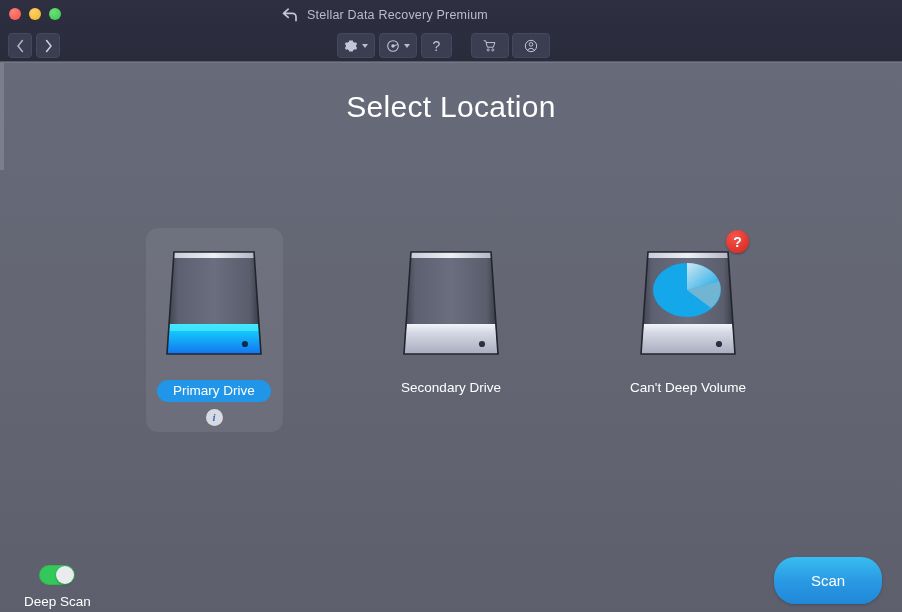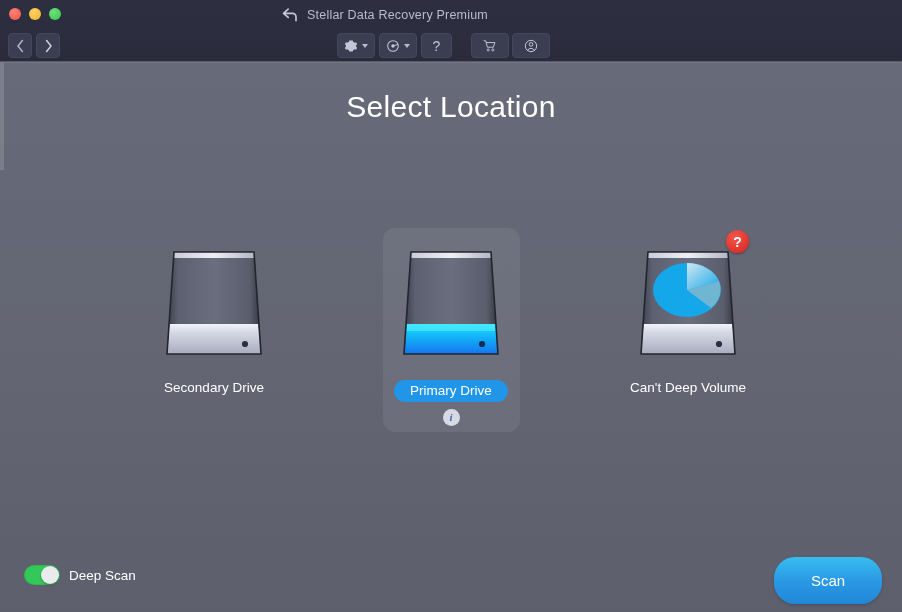--- a/index.html
+++ b/index.html
@@ -241,20 +241,21 @@
     position: absolute;
     left: 0; bottom: 0;
     width: 902px; height: 58px;
   }
   .deep-scan {
     position: absolute;
     left: 24px; top: 11px;
     display: flex;
     align-items: center;
     gap: 9px;
+    flex-direction: column;
   }
   .switch {
     width: 36px; height: 20px;
     border-radius: 10px;
     background: #34c759;
     position: relative;
     box-shadow: inset 0 0 0 1px rgba(0,0,0,.08);
     cursor: default;
   }
   .knob {
@@ -357,52 +358,20 @@
     </div>
   </div>
   <div class="toolbar-edge"></div>
 
   <div class="body">
     <div class="left-edge"></div>
 
     <div class="page-title">Select Location</div>
 
     <div class="drives">
-
-      <div class="drive-cell">
-        <div class="drive-art">
-          <svg class="drive-svg" viewBox="0 0 106 126">
-            <defs>
-              <linearGradient id="bodyS" x1="0" y1="0" x2="1" y2="0">
-                <stop offset="0" stop-color="#3b3d4a"></stop>
-                <stop offset="0.12" stop-color="#5d6070"></stop>
-                <stop offset="0.5" stop-color="#6b6e7e"></stop>
-                <stop offset="0.88" stop-color="#5a5d6c"></stop>
-                <stop offset="1" stop-color="#34363f"></stop>
-              </linearGradient>
-              <linearGradient id="baseS" x1="0" y1="0" x2="0" y2="1">
-                <stop offset="0" stop-color="#f2f4f8"></stop>
-                <stop offset="0.3" stop-color="#d4d7e3"></stop>
-                <stop offset="1" stop-color="#a8acbe"></stop>
-              </linearGradient>
-              <linearGradient id="topS" x1="0" y1="0" x2="1" y2="0">
-                <stop offset="0" stop-color="#c9ccd8"></stop>
-                <stop offset="0.5" stop-color="#eef0f6"></stop>
-                <stop offset="1" stop-color="#b3b6c4"></stop>
-              </linearGradient>
-            </defs>
-            <path d="M13 16 L93 16 L100 118 L6 118 Z" fill="url(#bodyS)"></path>
-            <path d="M13 16 L93 16 L93.4 22 L12.6 22 Z" fill="url(#topS)"></path>
-            <path d="M8.6 88 L97.4 88 L100 118 L6 118 Z" fill="url(#baseS)"></path>
-            <circle cx="84" cy="108" r="3.1" fill="#2c3140"></circle>
-            <path d="M13 16 L93 16 L100 118 L6 118 Z" fill="none" stroke="#23252e" stroke-width="1.6"></path>
-          </svg>
-        </div>
-        <div class="drive-label">Secondary Drive</div>
-      </div>
 
       <div class="drive-cell selected">
         <div class="drive-art">
           <svg class="drive-svg" viewBox="0 0 106 126">
             <defs>
               <linearGradient id="bodyP" x1="0" y1="0" x2="1" y2="0">
                 <stop offset="0" stop-color="#3b3d4a"></stop>
                 <stop offset="0.12" stop-color="#5d6070"></stop>
                 <stop offset="0.5" stop-color="#6b6e7e"></stop>
                 <stop offset="0.88" stop-color="#5a5d6c"></stop>
@@ -428,20 +397,52 @@
           </svg>
         </div>
         <div class="drive-label pill">Primary Drive</div>
         <div class="info-icon">i</div>
       </div>
 
       <div class="drive-cell">
         <div class="drive-art">
           <svg class="drive-svg" viewBox="0 0 106 126">
             <defs>
+              <linearGradient id="bodyS" x1="0" y1="0" x2="1" y2="0">
+                <stop offset="0" stop-color="#3b3d4a"></stop>
+                <stop offset="0.12" stop-color="#5d6070"></stop>
+                <stop offset="0.5" stop-color="#6b6e7e"></stop>
+                <stop offset="0.88" stop-color="#5a5d6c"></stop>
+                <stop offset="1" stop-color="#34363f"></stop>
+              </linearGradient>
+              <linearGradient id="baseS" x1="0" y1="0" x2="0" y2="1">
+                <stop offset="0" stop-color="#f2f4f8"></stop>
+                <stop offset="0.3" stop-color="#d4d7e3"></stop>
+                <stop offset="1" stop-color="#a8acbe"></stop>
+              </linearGradient>
+              <linearGradient id="topS" x1="0" y1="0" x2="1" y2="0">
+                <stop offset="0" stop-color="#c9ccd8"></stop>
+                <stop offset="0.5" stop-color="#eef0f6"></stop>
+                <stop offset="1" stop-color="#b3b6c4"></stop>
+              </linearGradient>
+            </defs>
+            <path d="M13 16 L93 16 L100 118 L6 118 Z" fill="url(#bodyS)"></path>
+            <path d="M13 16 L93 16 L93.4 22 L12.6 22 Z" fill="url(#topS)"></path>
+            <path d="M8.6 88 L97.4 88 L100 118 L6 118 Z" fill="url(#baseS)"></path>
+            <circle cx="84" cy="108" r="3.1" fill="#2c3140"></circle>
+            <path d="M13 16 L93 16 L100 118 L6 118 Z" fill="none" stroke="#23252e" stroke-width="1.6"></path>
+          </svg>
+        </div>
+        <div class="drive-label">Secondary Drive</div>
+      </div>
+
+      <div class="drive-cell">
+        <div class="drive-art">
+          <svg class="drive-svg" viewBox="0 0 106 126">
+            <defs>
               <linearGradient id="bodyC" x1="0" y1="0" x2="1" y2="0">
                 <stop offset="0" stop-color="#3b3d4a"></stop>
                 <stop offset="0.12" stop-color="#5d6070"></stop>
                 <stop offset="0.5" stop-color="#6b6e7e"></stop>
                 <stop offset="0.88" stop-color="#5a5d6c"></stop>
                 <stop offset="1" stop-color="#34363f"></stop>
               </linearGradient>
               <linearGradient id="baseC" x1="0" y1="0" x2="0" y2="1">
                 <stop offset="0" stop-color="#f2f4f8"></stop>
                 <stop offset="0.3" stop-color="#d4d7e3"></stop>

